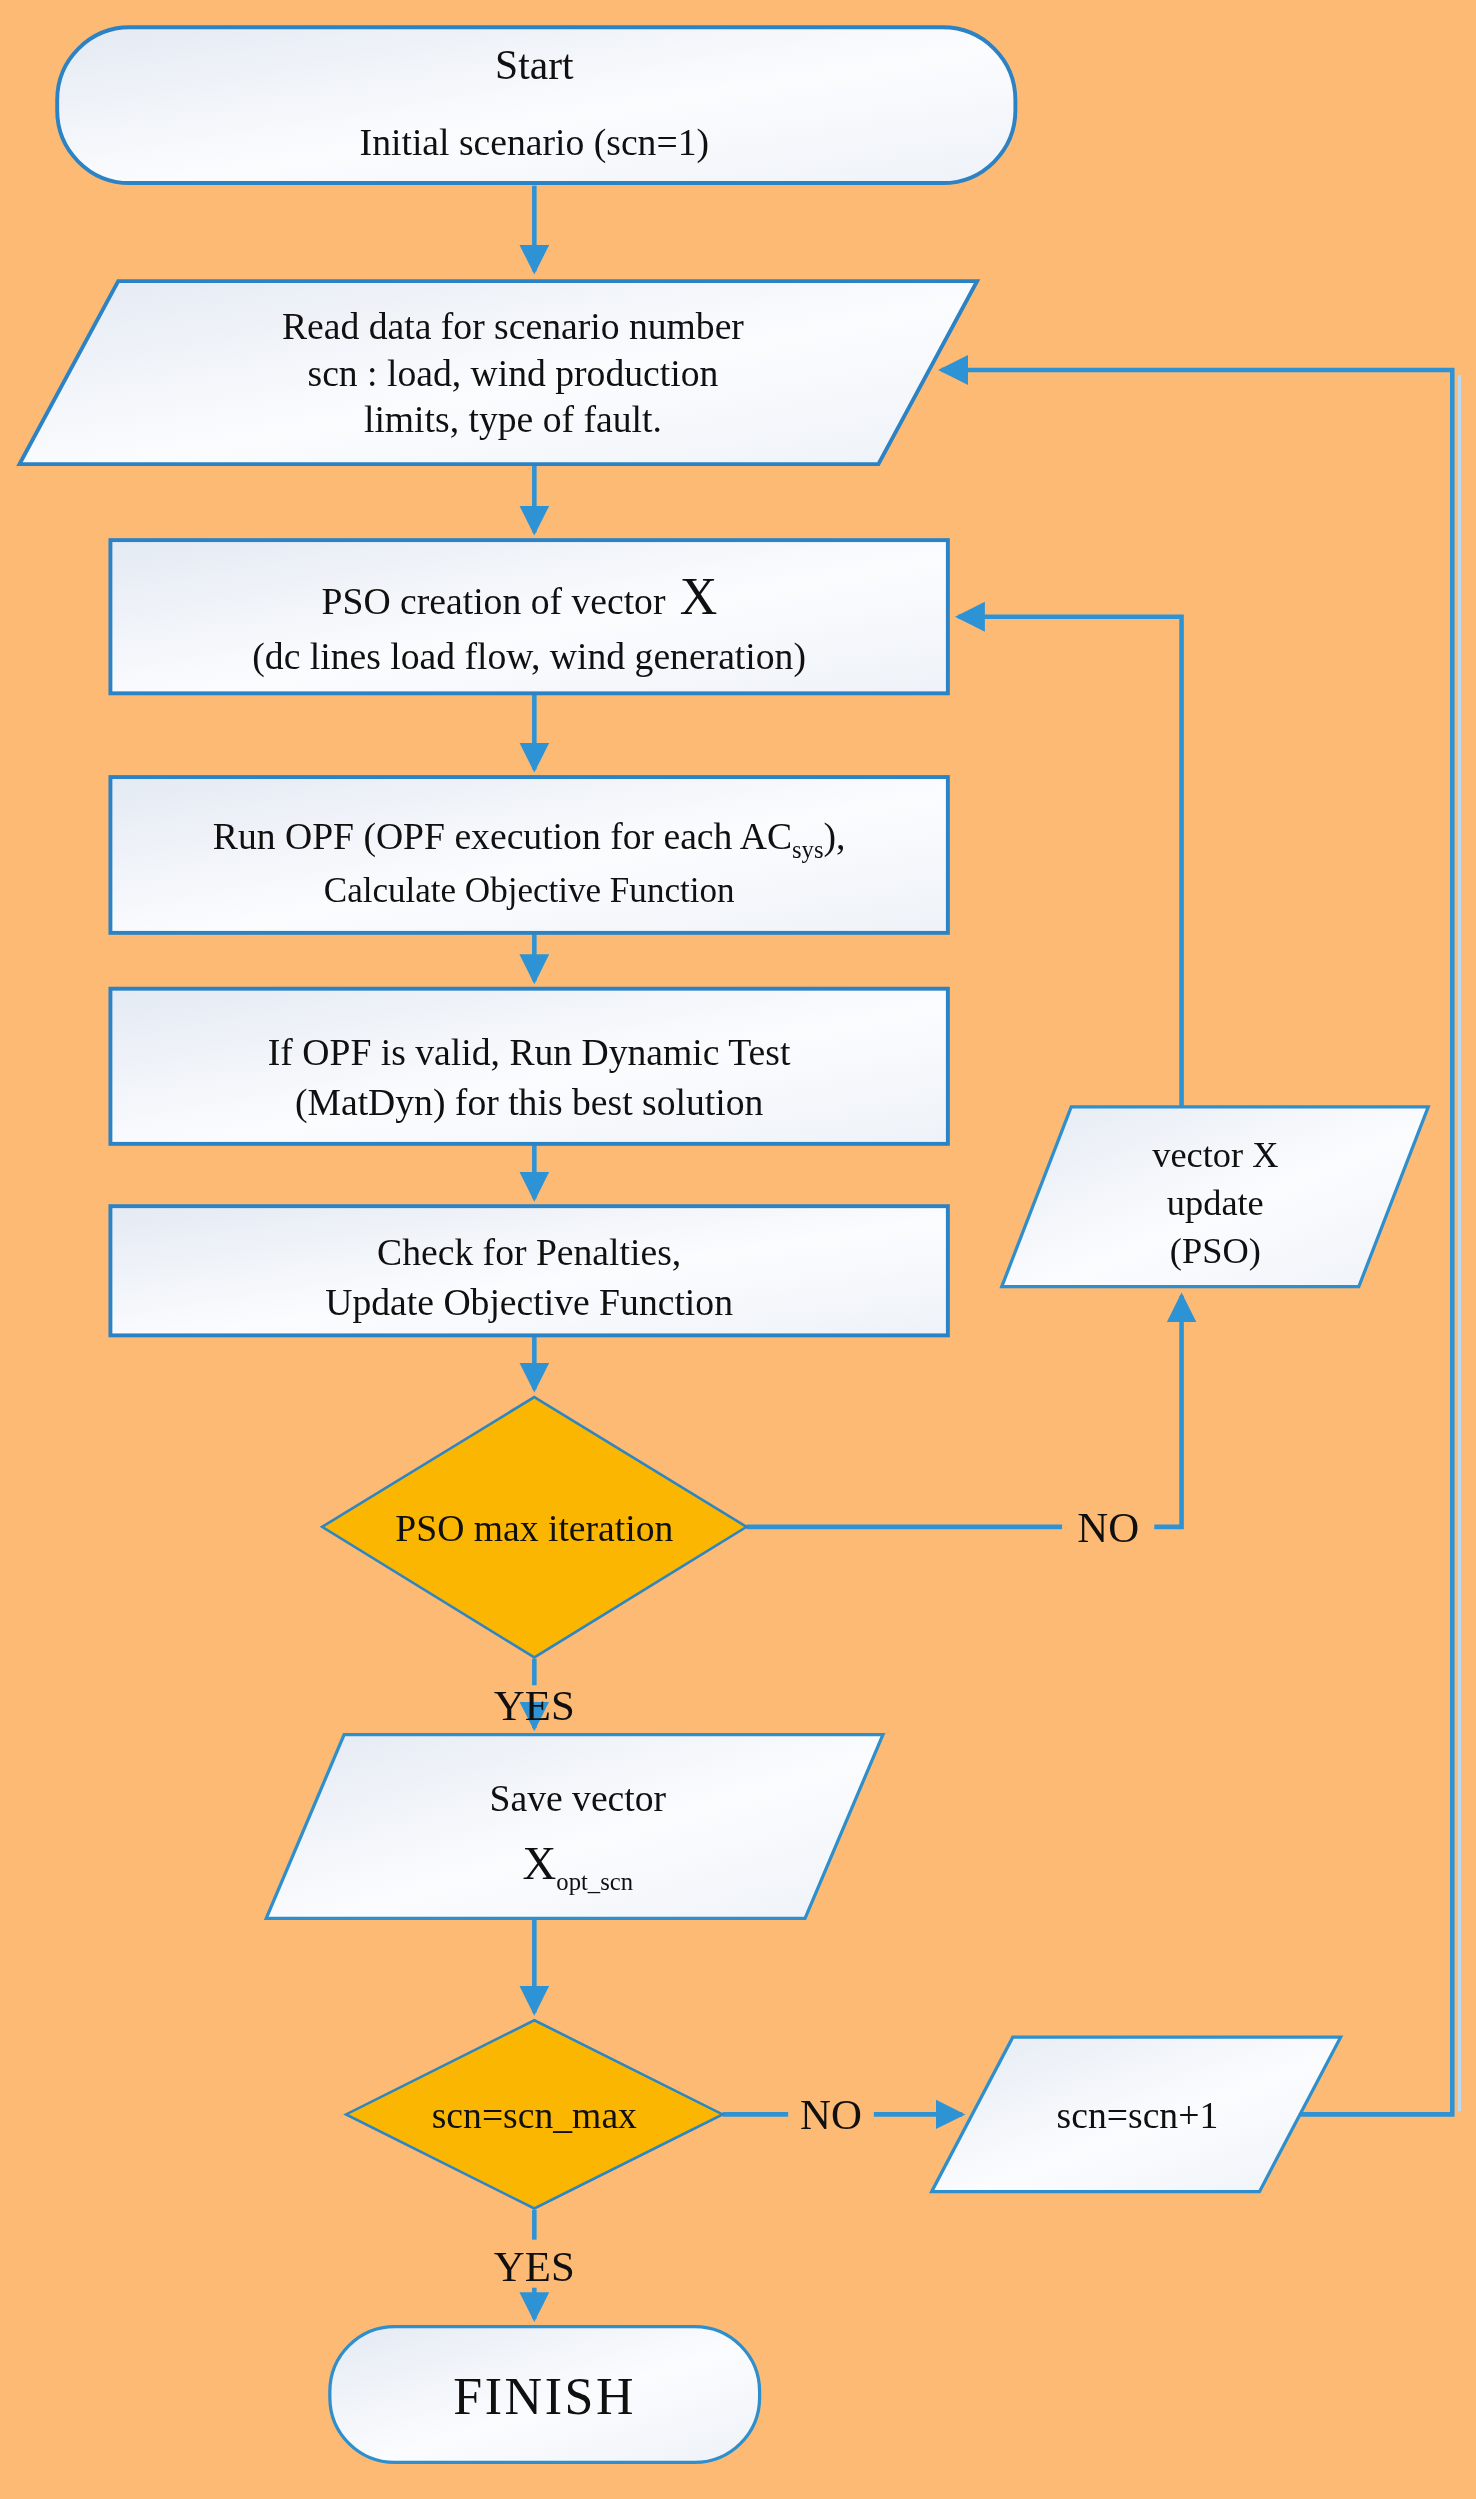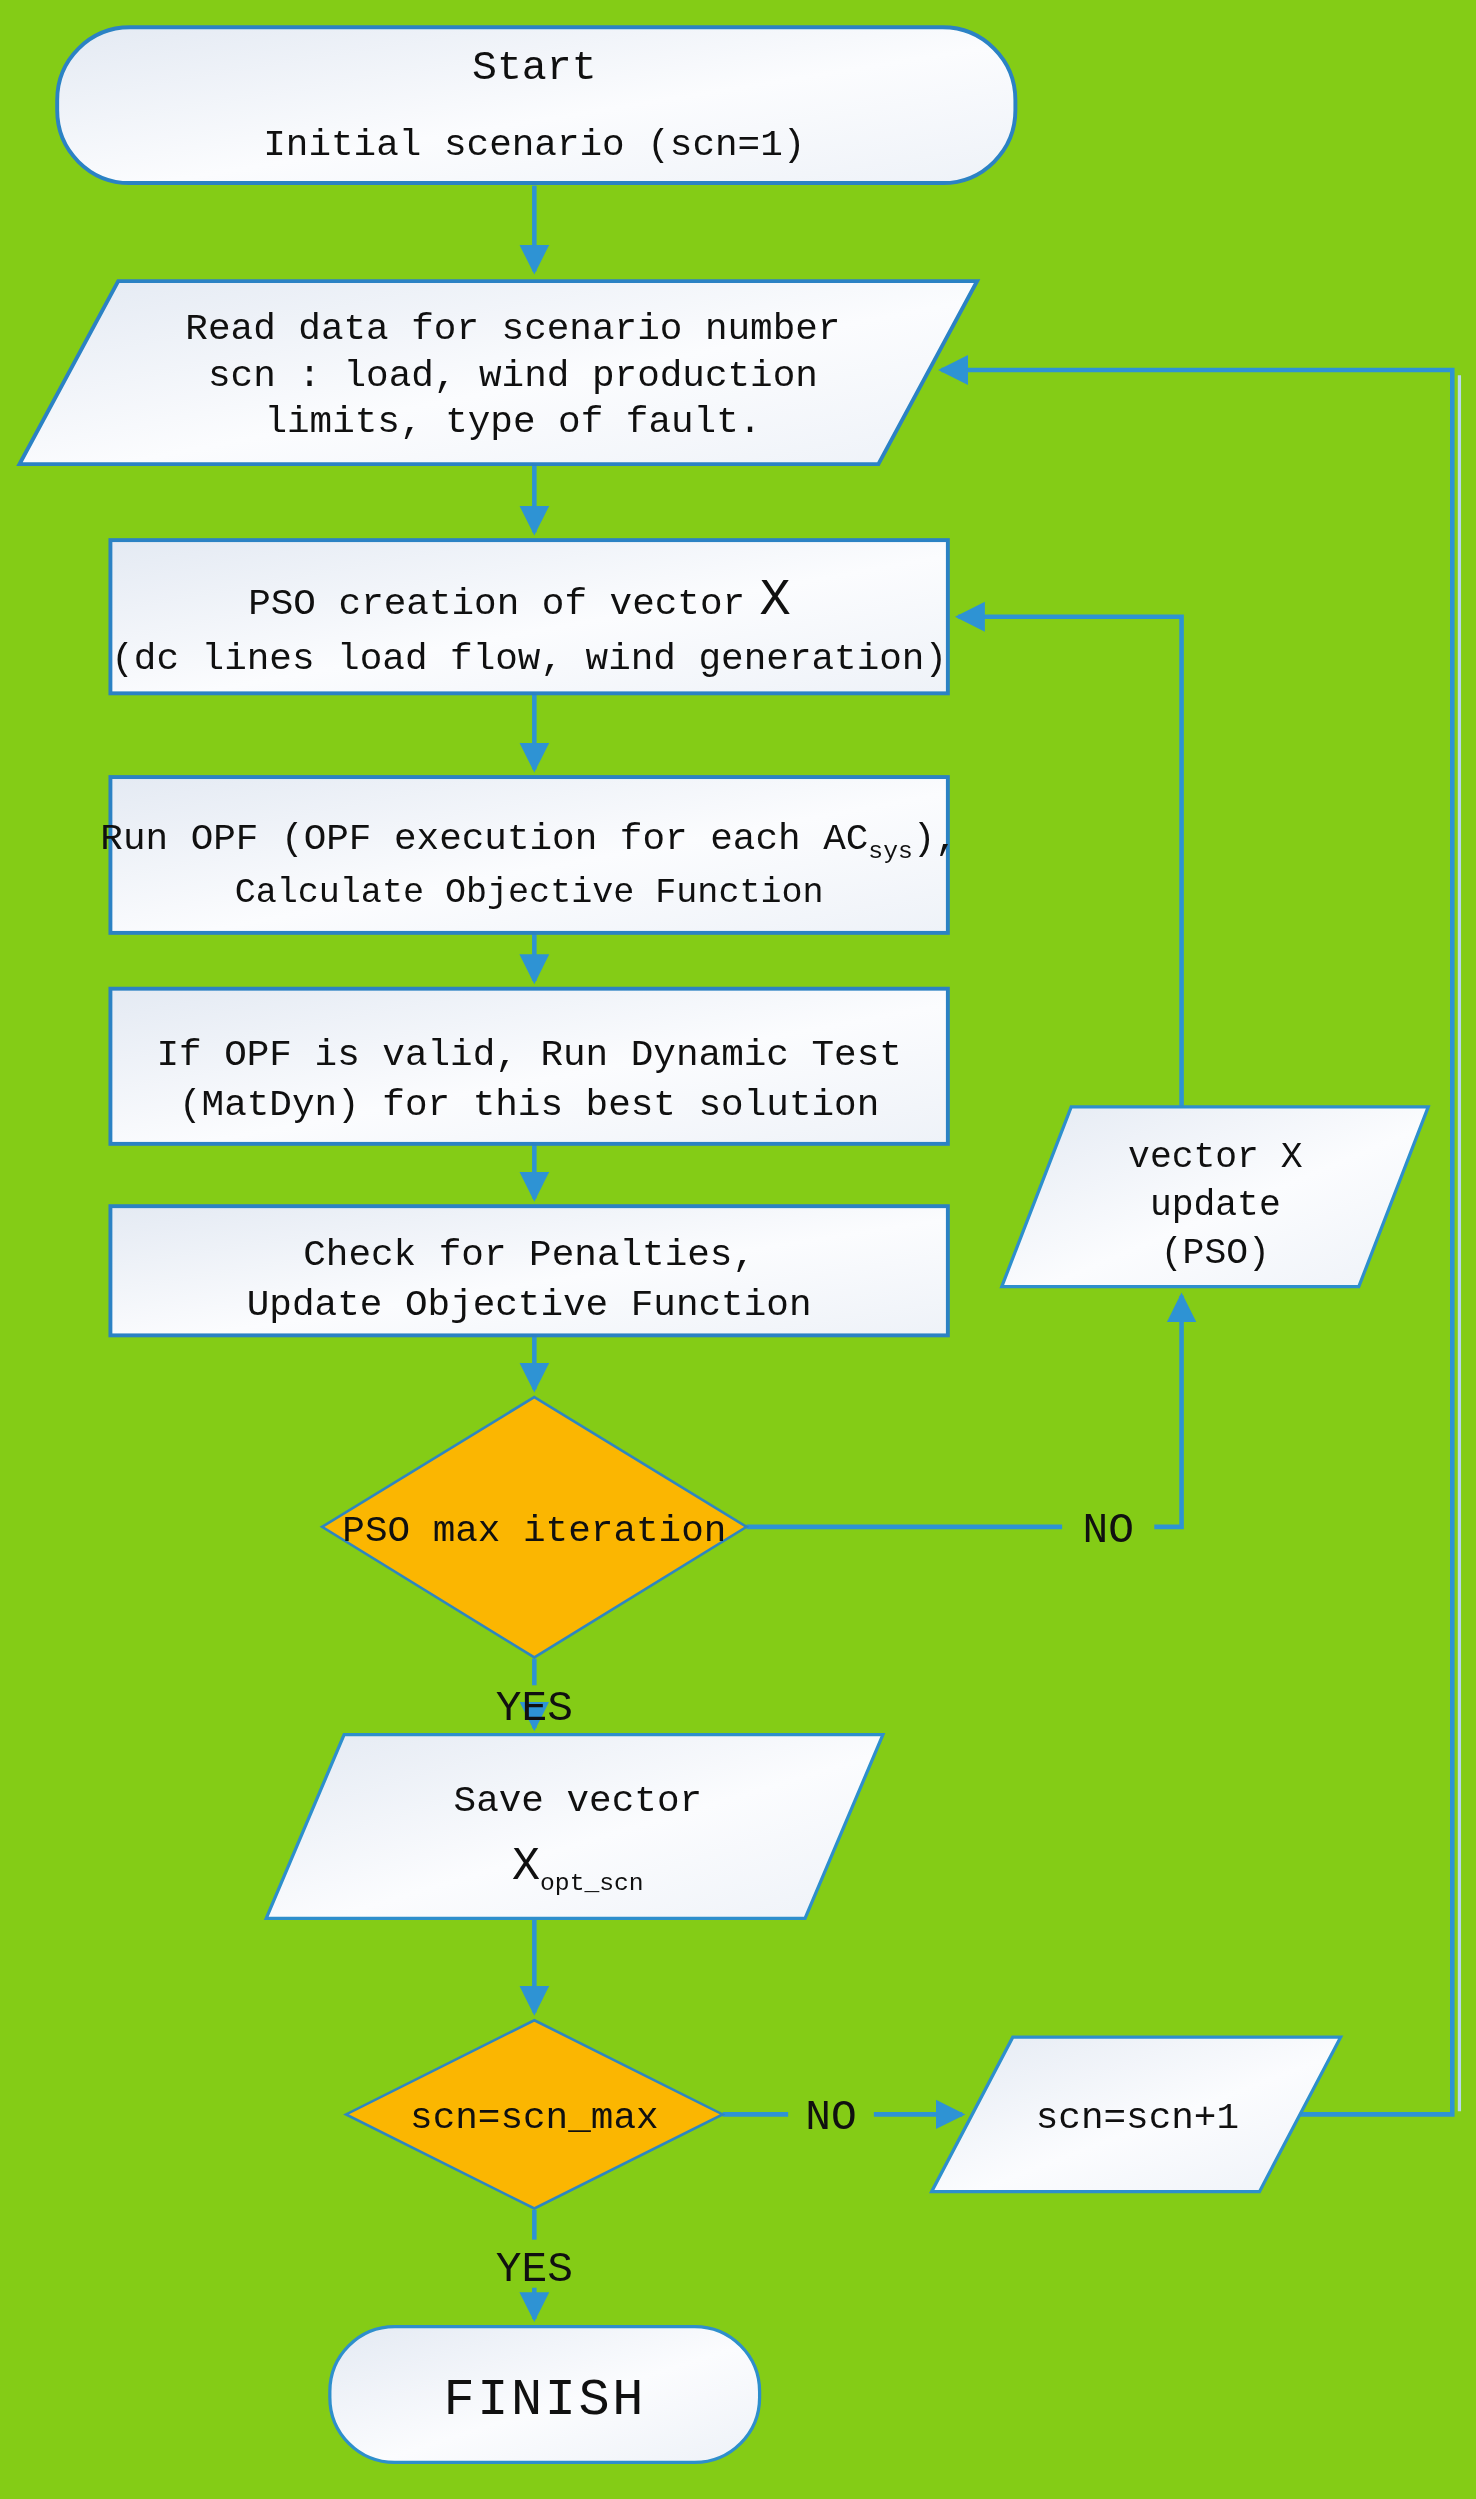--- a/index.html
+++ b/index.html
@@ -1,17 +1,17 @@
 <!DOCTYPE html>
 <html style="font-size:10.4px"><head>
 <meta charset="utf-8">
 <style>
   html,body{margin:0;padding:0;background:#ffffff;}
-  .canvas{position:relative;width:1477px;height:2500px;background:#84cc16;overflow:hidden;
-          font-family:Liberation Mono, monospace;}
+  .canvas{position:relative;width:1477px;height:2500px;background:#fdba74;overflow:hidden;
+          font-family:Liberation Serif, serif;}
   svg{position:absolute;left:0;top:0;}
   .shape{fill:url(#boxGrad);stroke:#2b82c4;stroke-width:6;}
   .shape-thin{fill:url(#boxGrad);stroke:#2e8fcc;stroke-width:5;}
   .diamond{stroke:#2e86c1;stroke-width:4;}
   .edge{fill:none;stroke:#2e93d4;stroke-width:7;}
   .edge-light{fill:none;stroke:#b9daf0;stroke-width:5;}
   .lbl{fill:#101010;}
   .t58{font-size:58px;}
   .t54{font-size:54px;}
   .t56{font-size:56px;}

